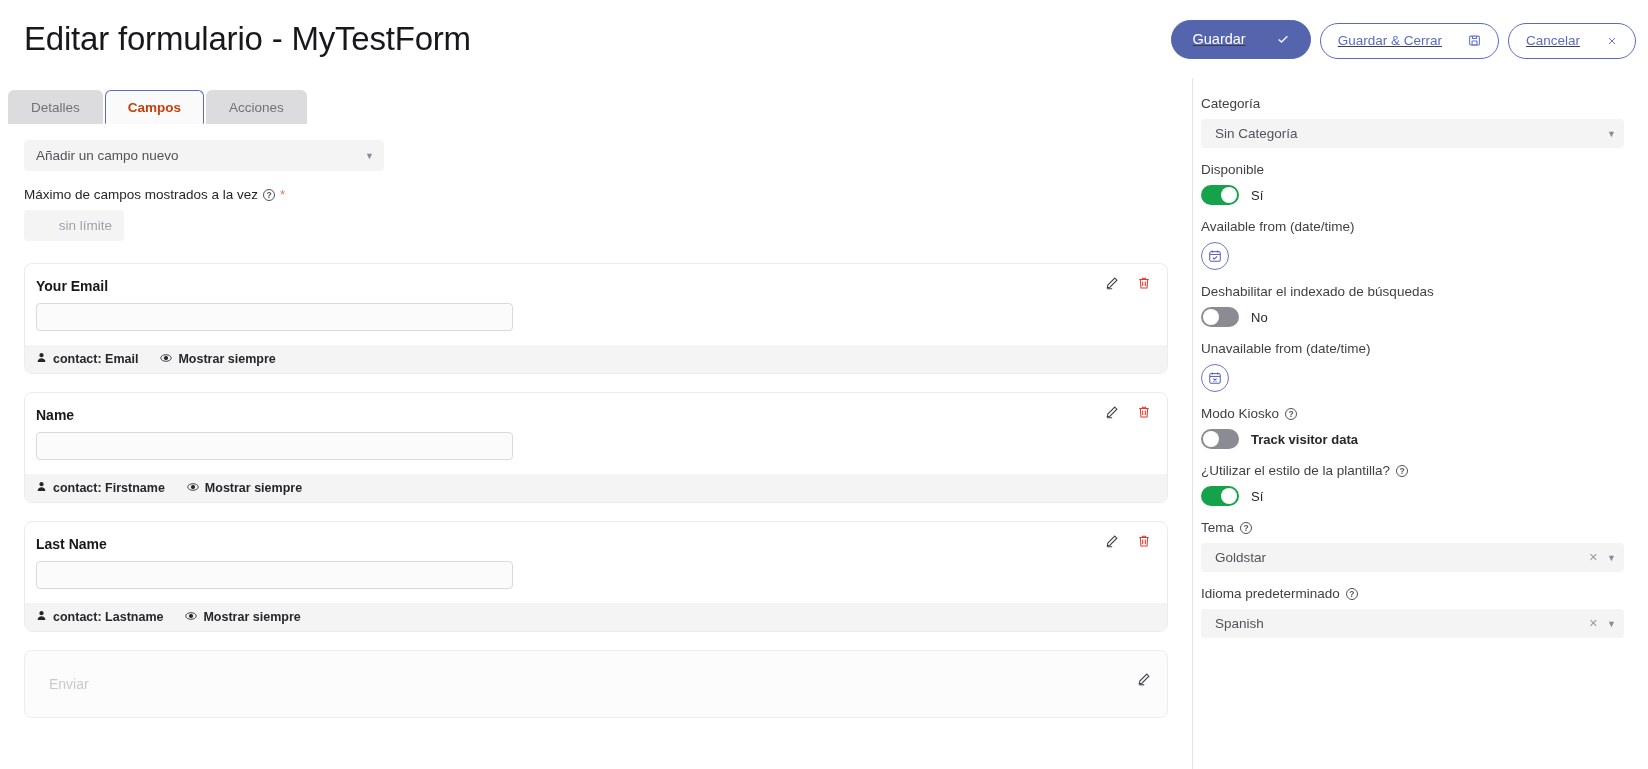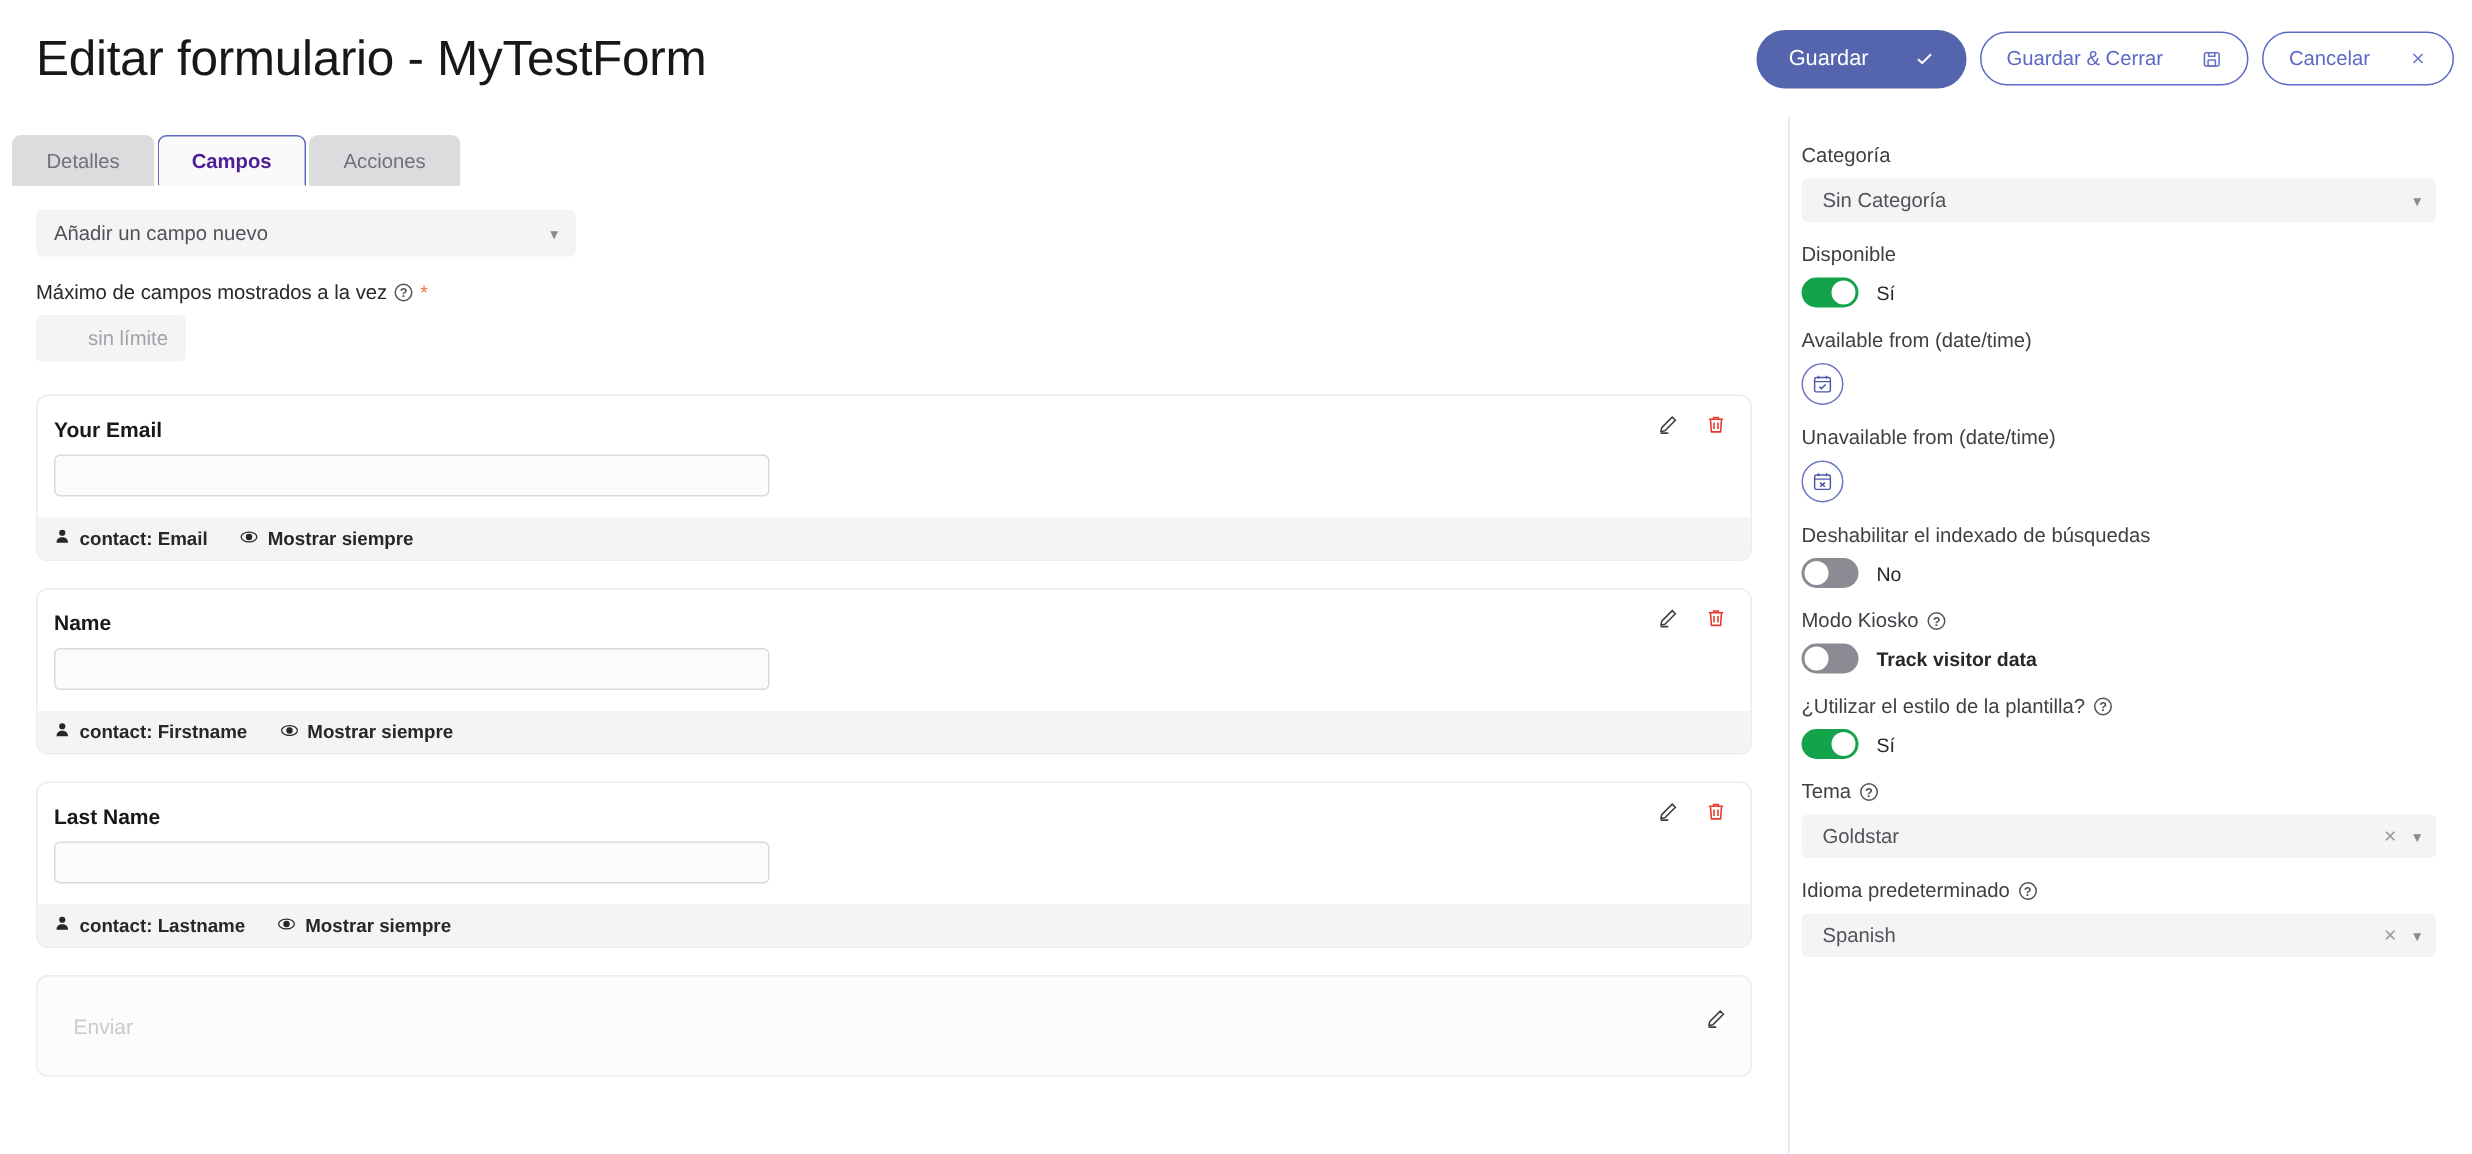--- a/index.html
+++ b/index.html
@@ -23,23 +23,24 @@
   }
   .page-title {
     font-size: 33px;
     font-weight: 400;
     color: #18181b;
     letter-spacing: -0.2px;
     white-space: nowrap;
   }
   .header-actions {
     display: flex;
-    align-items: center;
+    align-items: flex-end;
     gap: 9px;
     margin-right: -12px;
+    text-decoration: underline;
   }
   .btn {
     display: inline-flex;
     align-items: center;
     justify-content: space-between;
     gap: 26px;
     height: 36px;
     padding: 0 17px;
     border-radius: 18px;
     font-size: 13.5px;
@@ -97,21 +98,21 @@
     font-size: 13.5px;
     color: #71717a;
     background: #dcdcdf;
     border-radius: 6px 6px 0 0;
     cursor: pointer;
     border: 1px solid transparent;
     border-bottom: none;
   }
   .tab.active {
     background: #fafafa;
-    color: #4c1d95;
+    color: #c2410c;
     font-weight: bold;
     border: 1px solid #5c6ac4;
     border-bottom: 1px solid #fafafa;
   }
 
   
   .add-field-select {
     margin-top: 16px;
     width: 360px;
     height: 31px;
@@ -526,42 +527,42 @@
         <svg width="14" height="14" viewBox="0 0 16 16" fill="none" stroke="currentColor" stroke-width="1.1">
           <rect x="2" y="3" width="12" height="11" rx="1.3"></rect>
           <path d="M2 6.2 H14"></path>
           <path d="M5 1.8 V4 M11 1.8 V4"></path>
           <path d="M5.6 10 L7.2 11.5 L10.4 8.4" stroke-width="1.2"></path>
         </svg>
       </div>
     </div>
 
     <div class="rp-group">
+      <div class="rp-label">Deshabilitar el indexado de búsquedas</div>
+      <div class="toggle-row">
+        <div class="toggle off">
+            <div class="knob"></div>
+          </div>
+        <span class="toggle-text">No</span>
+      </div>
+    </div>
+
+    <div class="rp-group">
       <div class="rp-label">Unavailable from (date/time)</div>
       <div class="cal-btn">
         <svg width="14" height="14" viewBox="0 0 16 16" fill="none" stroke="currentColor" stroke-width="1.1">
           <rect x="2" y="3" width="12" height="11" rx="1.3"></rect>
           <path d="M2 6.2 H14"></path>
           <path d="M5 1.8 V4 M11 1.8 V4"></path>
           <path d="M6.2 8.8 L9.8 12 M9.8 8.8 L6.2 12" stroke-width="1.2"></path>
         </svg>
       </div>
     </div>
 
     <div class="rp-group">
-      <div class="rp-label">Deshabilitar el indexado de búsquedas</div>
-      <div class="toggle-row">
-        <div class="toggle off">
-            <div class="knob"></div>
-          </div>
-        <span class="toggle-text">No</span>
-      </div>
-    </div>
-
-    <div class="rp-group">
       <div class="rp-label">
         <span>Modo Kiosko</span>
         <span class="help-ico">?</span>
       </div>
       <div class="toggle-row">
         <div class="toggle off">
             <div class="knob"></div>
           </div>
         <span class="toggle-text bold">Track visitor data</span>
       </div>

